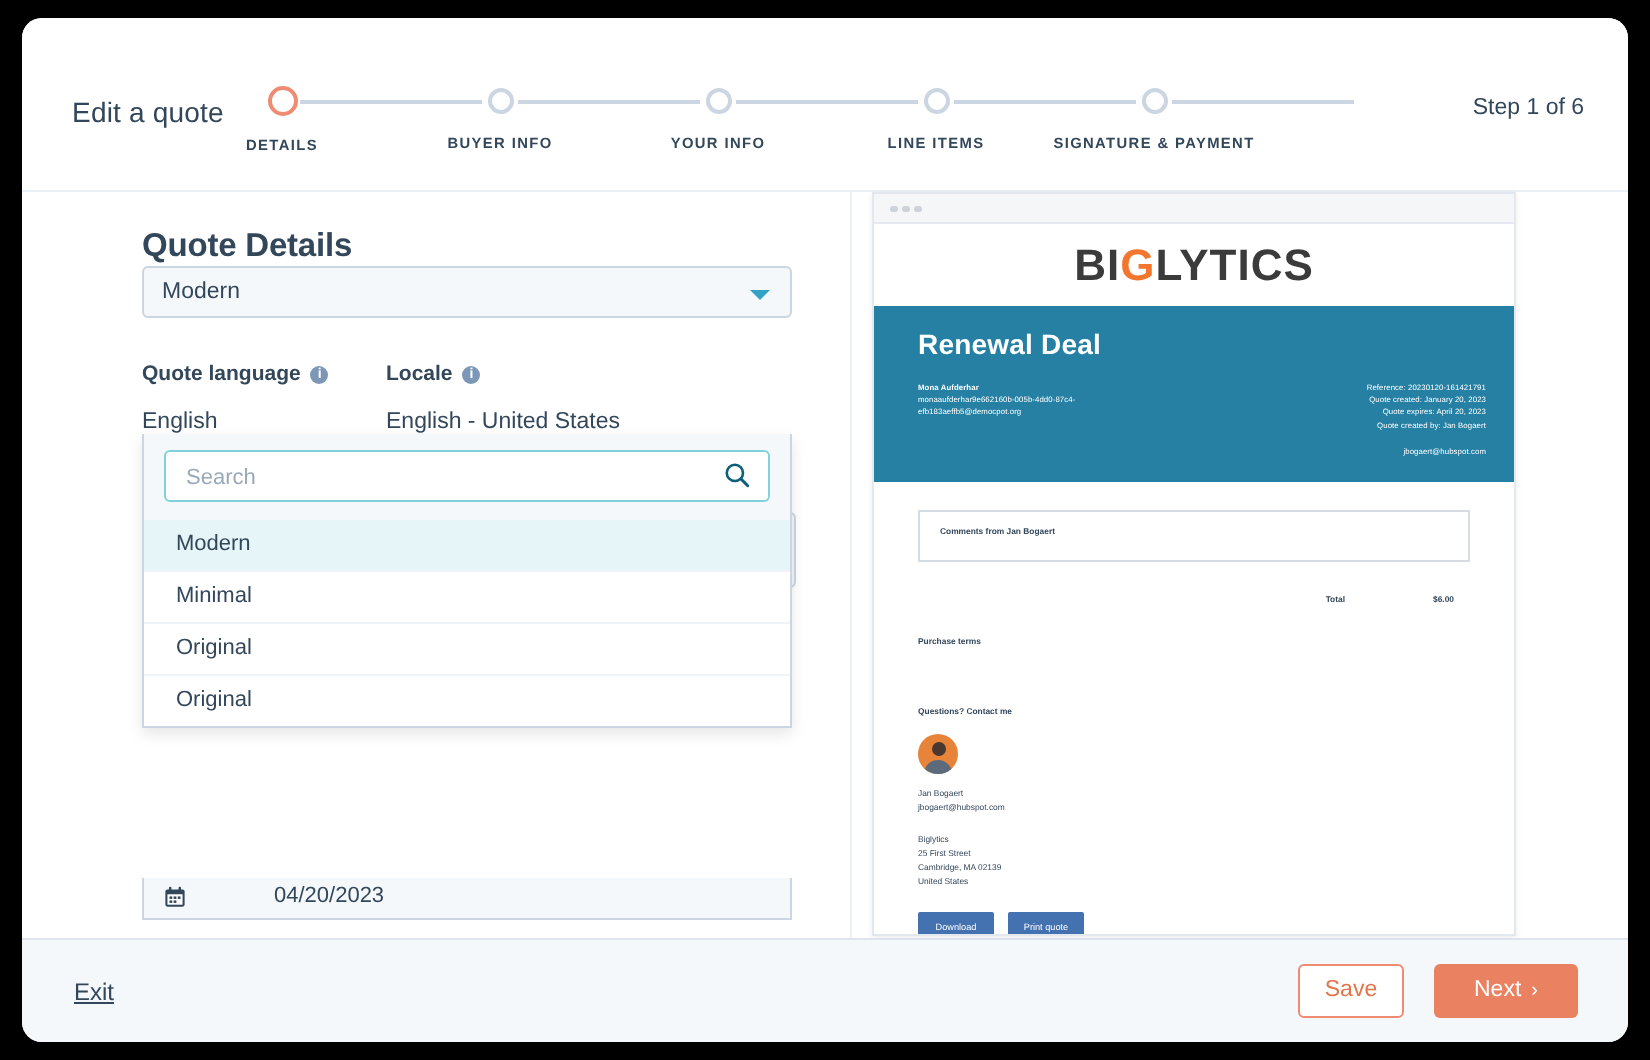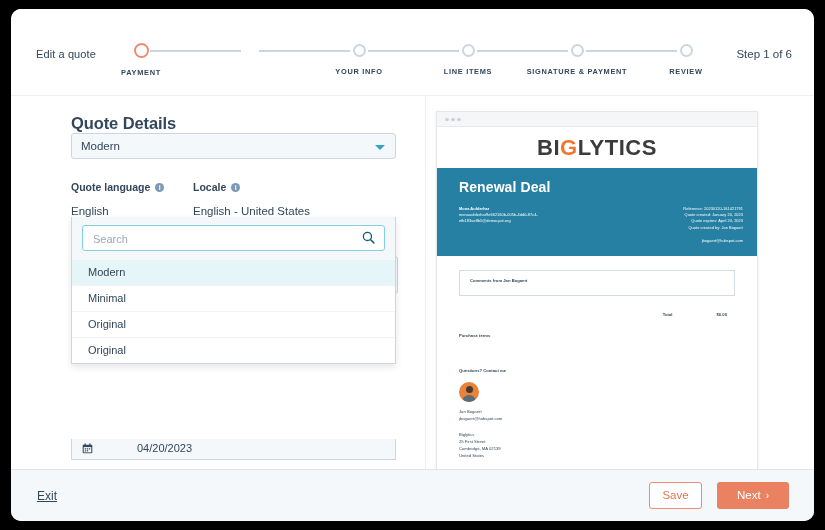--- a/index.html
+++ b/index.html
@@ -26,21 +26,21 @@
   
   #stepper {
     position: relative;
     height: 86px;
     background: #ffffff;
   }
   #edit-quote-label {
     position: absolute;
     left: 25px;
     top: 39px;
-    font-size: 11px;
+    font-size: 14px;
     color: #33475b;
     letter-spacing: 0.1px;
   }
   #step-counter {
     position: absolute;
     right: 22px;
     top: 39px;
     font-size: 11.5px;
     color: #33475b;
   }
@@ -294,21 +294,20 @@
     position: absolute;
     left: 10px;
     top: 0;
     width: 322px;
     height: 372px;
     background: #ffffff;
     border: 1px solid #e3e8ee;
     box-shadow: 0 1px 3px rgba(0,0,0,0.08);
     box-sizing: border-box;
     overflow: hidden;
-    margin-top: 15px;
   }
   #preview-browserbar {
     height: 14px;
     background: #f5f6f8;
     border-bottom: 1px solid #e6e9ef;
     position: relative;
   }
   .pv-dot {
     position: absolute;
     top: 5.5px;
@@ -480,37 +479,37 @@
     <div id="edit-quote-label">Edit a quote</div>
     <div id="step-counter">Step 1 of 6</div>
     <div id="steps">
         <div class="step-line" style="left: 9px; width: 91px;"></div>
         <div class="step-line" style="left: 118px; width: 91px;"></div>
         <div class="step-line" style="left: 227px; width: 91px;"></div>
         <div class="step-line" style="left: 336px; width: 91px;"></div>
         <div class="step-line" style="left: 445px; width: 91px;"></div>
         <div class="step active" style="left: 0px;">
           <div class="step-dot"></div>
-          <div class="step-label">PAYMENT</div>
+          <div class="step-label">DETAILS</div>
+        </div>
+        <div class="step" style="left: 109px;">
+          <div class="step-dot"></div>
+          <div class="step-label">BUYER INFO</div>
         </div>
         <div class="step" style="left: 218px;">
           <div class="step-dot"></div>
           <div class="step-label">YOUR INFO</div>
         </div>
         <div class="step" style="left: 436px;">
           <div class="step-dot"></div>
           <div class="step-label">SIGNATURE &amp; PAYMENT</div>
         </div>
         <div class="step" style="left: 327px;">
           <div class="step-dot"></div>
           <div class="step-label">LINE ITEMS</div>
-        </div>
-        <div class="step" style="left: 545px;">
-          <div class="step-dot"></div>
-          <div class="step-label">REVIEW</div>
         </div>
       </div>
   </div>
 
   <div id="body">
 
     <div id="left-pane">
       <h1 id="quote-details-title">Quote Details</h1>
 
 

